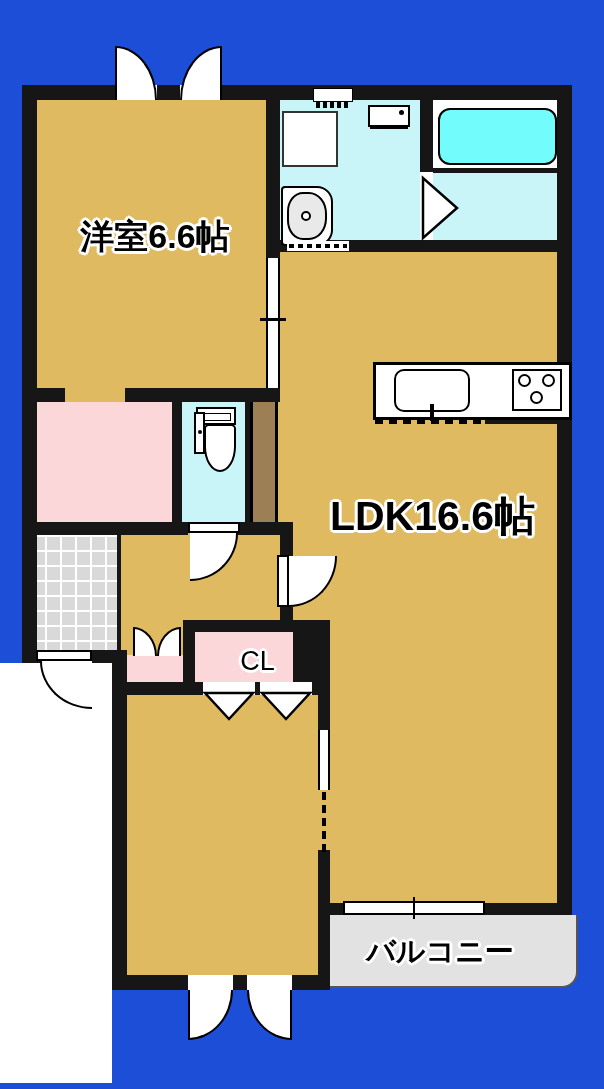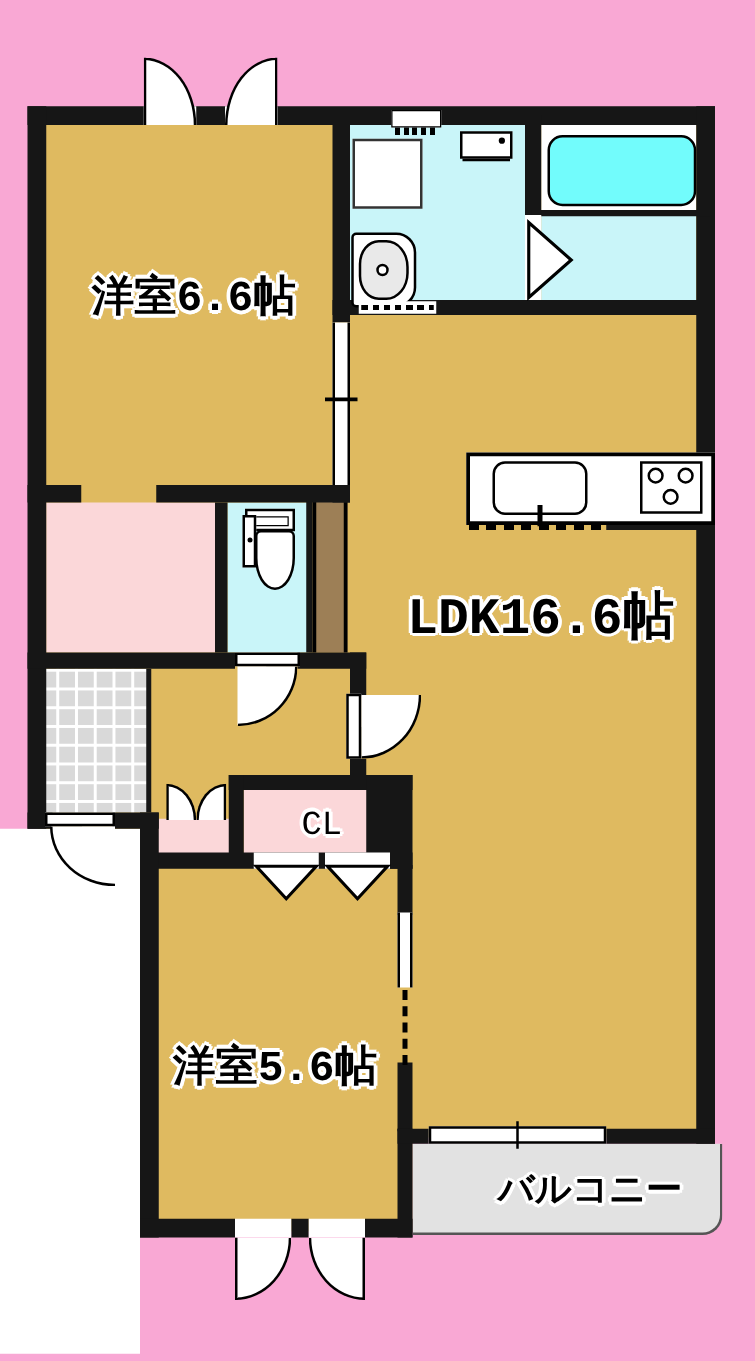--- a/index.html
+++ b/index.html
@@ -1,21 +1,21 @@
 <!DOCTYPE html>
 <html style="--tan: #dfba60; --pink: #fbd7d9; --cyan: #c9f5f9; --tub: #72fcfc; --tile: #d9d9d9; --balc: #e2e2e2; --brown: #9d7f56; --wall: #161616;"><head>
 <meta charset="utf-8">
 <style>
   :root{
     --tan:#dfba60; --pink:#fbd7d9; --cyan:#c9f5f9; --tub:#72fcfc;
     --tile:#d9d9d9; --balc:#e2e2e2; --brown:#9d7f56; --wall:#161616;
   }
   html,body{margin:0;padding:0;background:#fff;}
-  .plan{position:relative;width:604px;height:1089px;background:#f9a8d4;overflow:hidden;
-        font-family:Liberation Mono, monospace;}
+  .plan{position:relative;width:604px;height:1089px;background:#1d4ed8;overflow:hidden;
+        font-family:Liberation Sans, sans-serif;}
   .abs{position:absolute;box-sizing:border-box;}
   .wall{background:var(--wall);}
   .label{position:absolute;display:flex;align-items:center;justify-content:center;
          color:#000;font-weight:bold;white-space:nowrap;
          text-shadow:-2px -2px 0 #fff,2px -2px 0 #fff,-2px 2px 0 #fff,2px 2px 0 #fff,
                      0 3px 0 #fff,0 -3px 0 #fff,3px 0 0 #fff,-3px 0 0 #fff;}
   .swing{background:#fff;border:0 solid #000;}
   .leaf{background:#fff;border:2px solid #000;}
   .gap{background:#fff;}
   svg{position:absolute;left:0;top:0;width:604px;height:1089px;pointer-events:none;}
@@ -153,18 +153,17 @@
   <div class="abs" style="left:343px;top:901px;width:142px;height:14px;background:#fff;border:2px solid #000;"></div>
   <div class="abs" style="left:413px;top:897px;width:2px;height:22px;background:#000;"></div>
 
   <svg viewBox="0 0 604 1089">
     <polygon points="423,178 423,238 457,208" fill="#fff" stroke="#000" stroke-width="2.5"></polygon>
     <polygon points="205,693 253,693 229,719" fill="#fff" stroke="#000" stroke-width="2.5"></polygon>
     <polygon points="262,693 310,693 286,719" fill="#fff" stroke="#000" stroke-width="2.5"></polygon>
   </svg>
 
   <div class="label" style="left:40px;top:212px;width:230px;height:50px;font-size:34px;">洋室6.6帖</div>
-  <div class="label" style="left:310px;top:464px;width:245px;height:56px;font-size:41px;">LDK16.6帖</div>
+  <div class="label" style="left:310px;top:488px;width:245px;height:56px;font-size:41px;">LDK16.6帖</div>
   <div class="label" style="left:225px;top:644px;width:65px;height:34px;font-size:27px;font-weight:500;">CL</div>
-  <div class="label" style="left:105px;top:828px;width:230px;height:50px;font-size:34px;">洋室5.6帖</div>
-  <div class="label" style="left:372px;top:934px;width:200px;height:36px;font-size:29px;">バルコニー</div>
+  <div class="label" style="left:340px;top:934px;width:200px;height:36px;font-size:29px;">バルコニー</div>
 
 </div>
 
 </body></html>

